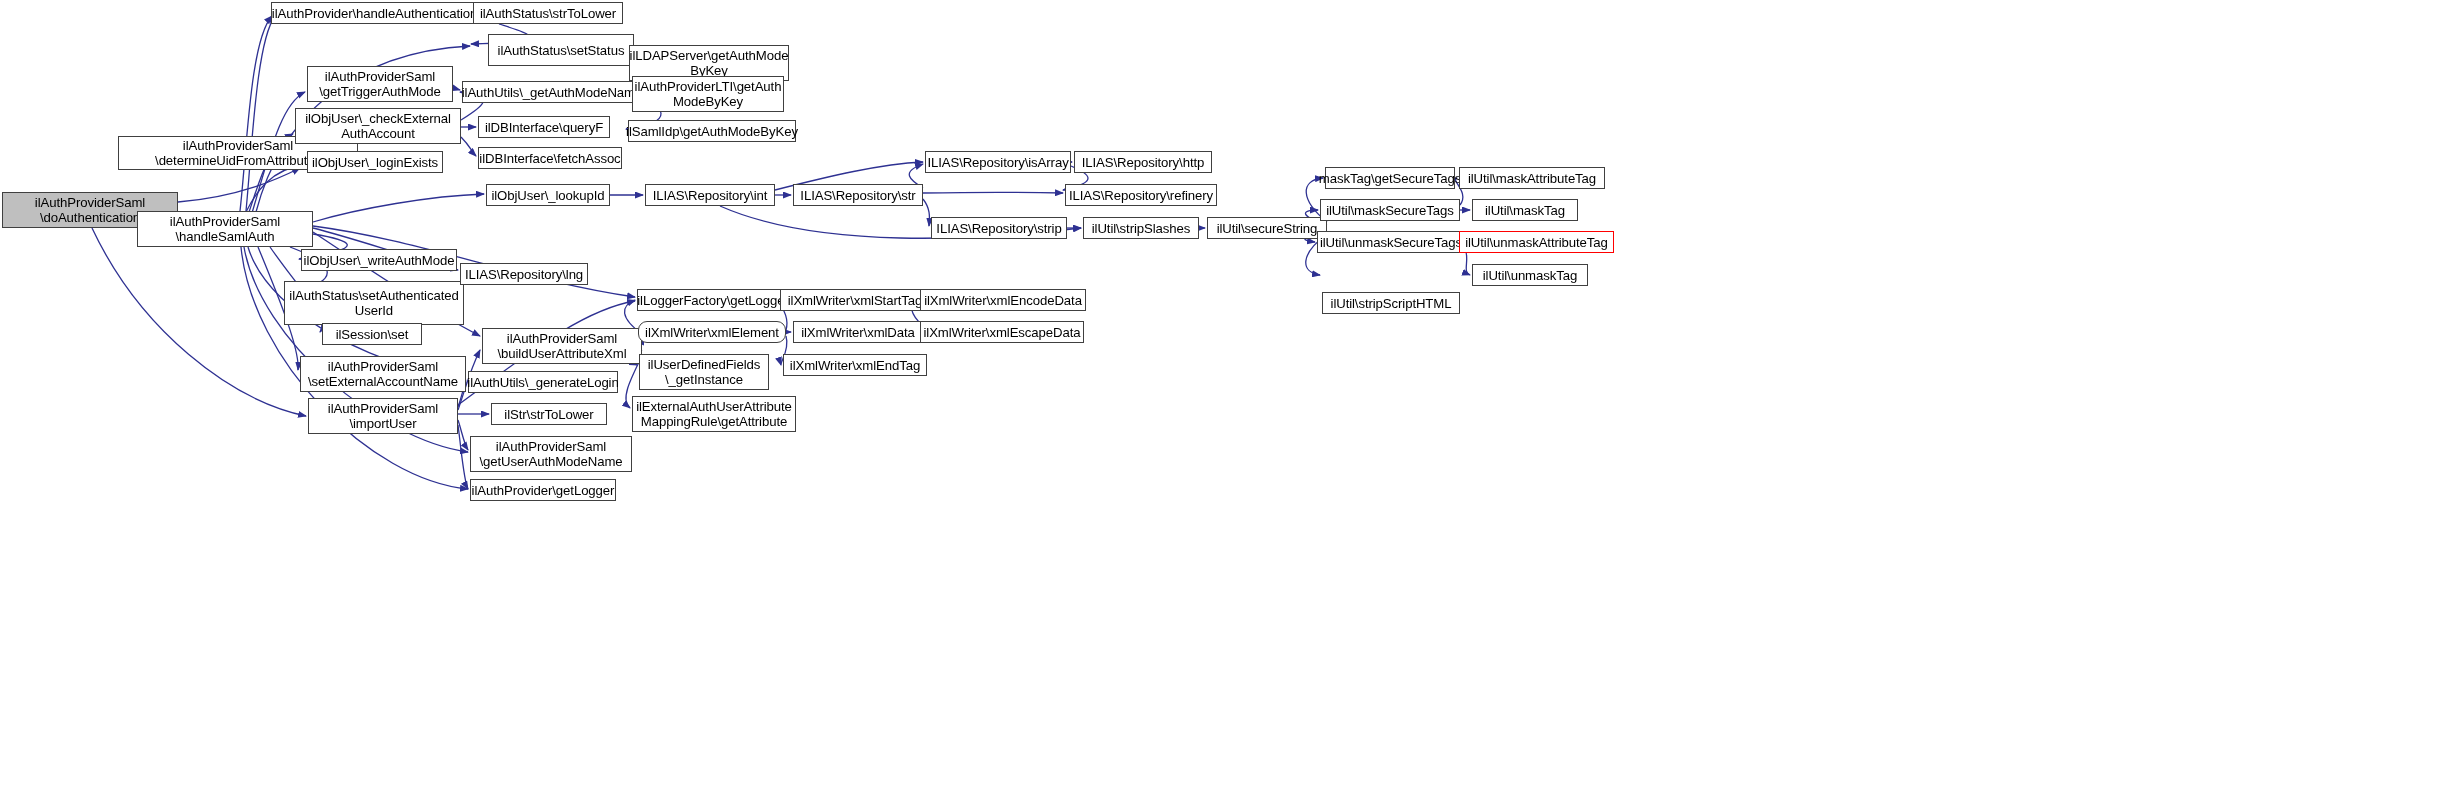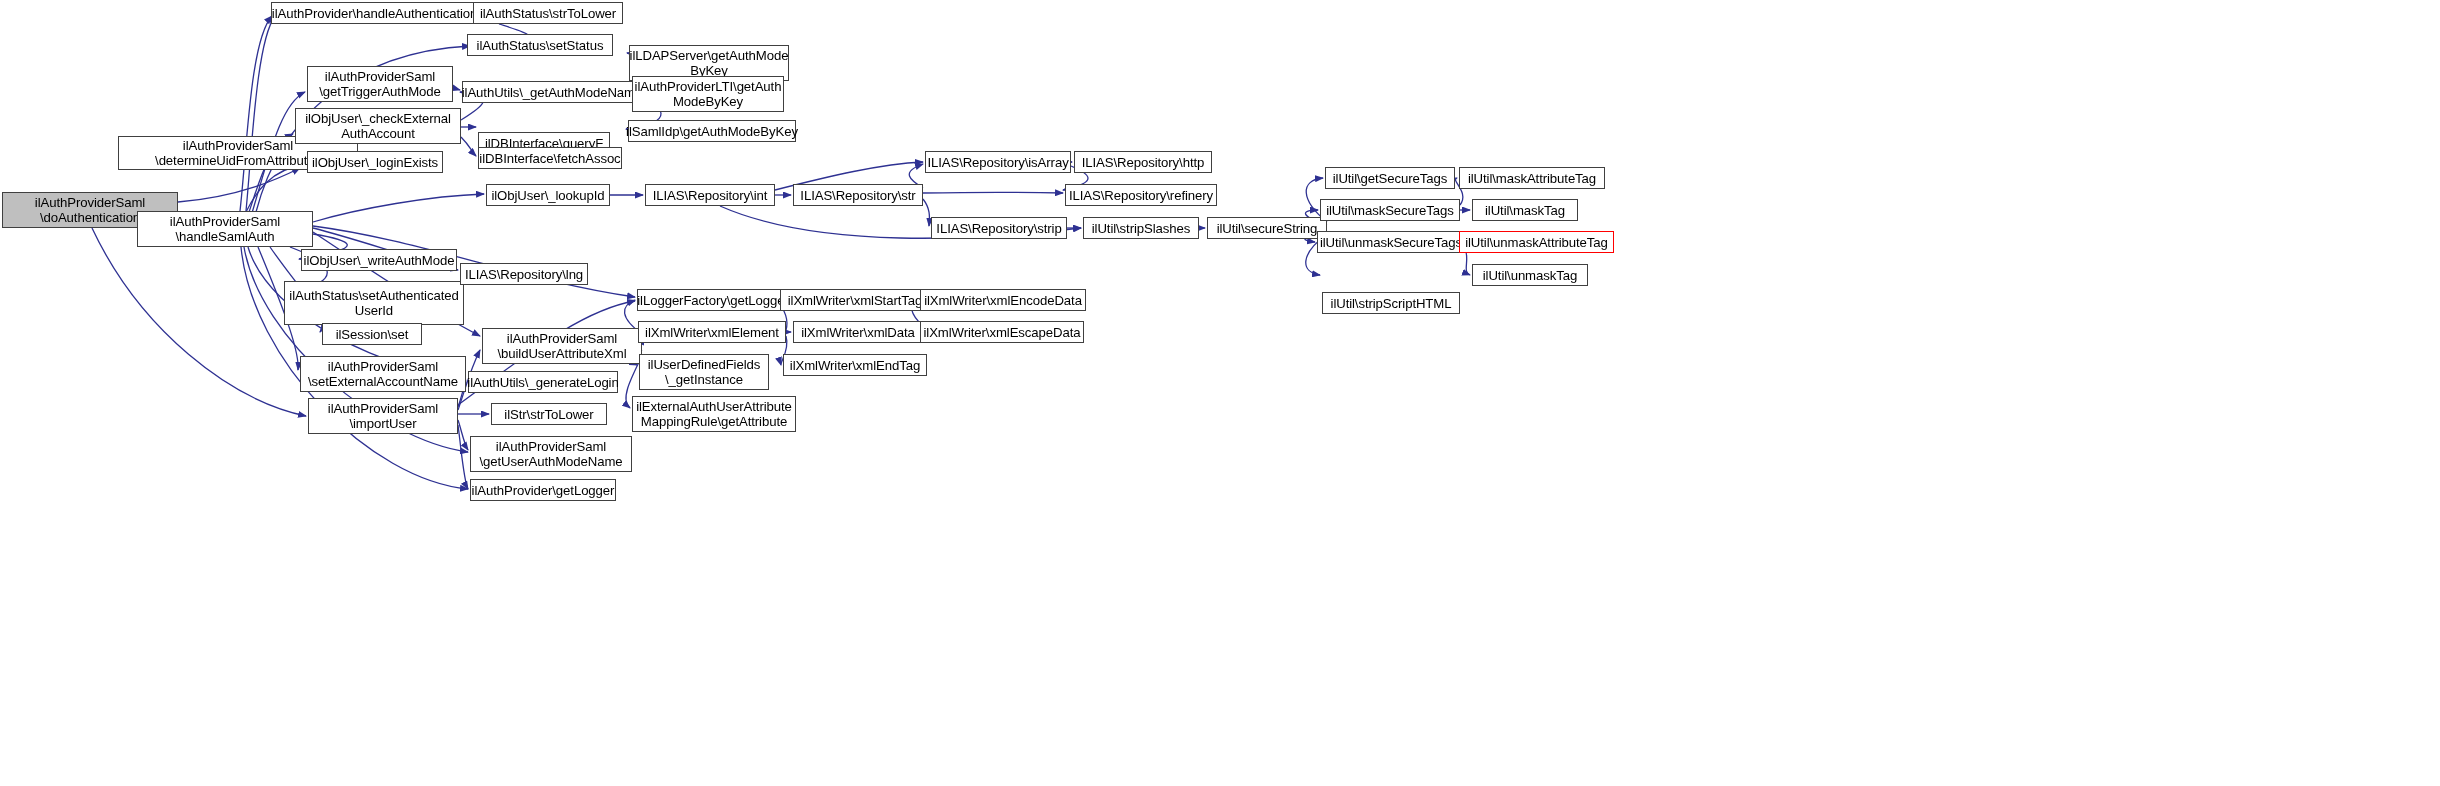--- a/index.html
+++ b/index.html
@@ -127,65 +127,65 @@
   </svg>
   <div id="node-layer">
       <div class="node root" style="left: 2px; top: 192px; width: 176px; height: 36px;">ilAuthProviderSaml
 \doAuthentication</div>
       <div class="node" style="left: 118px; top: 136px; width: 240px; height: 34px;">ilAuthProviderSaml
 \determineUidFromAttributes</div>
       <div class="node" style="left: 137px; top: 211px; width: 176px; height: 36px;">ilAuthProviderSaml
 \handleSamlAuth</div>
       <div class="node" style="left: 271px; top: 2px; width: 228px; height: 22px;">ilAuthProvider\handleAuthenticationFail</div>
       <div class="node" style="left: 473px; top: 2px; width: 150px; height: 22px;">ilAuthStatus\strToLower</div>
-      <div class="node" style="left: 467px; top: 34px; width: 146px; height: 22px;">ilAuthStatus\setStatus</div>
+      <div class="node" style="left: 488px; top: 34px; width: 146px; height: 32px;">ilAuthStatus\setStatus</div>
       <div class="node" style="left: 307px; top: 66px; width: 146px; height: 36px;">ilAuthProviderSaml
 \getTriggerAuthMode</div>
       <div class="node" style="left: 295px; top: 108px; width: 166px; height: 36px;">ilObjUser\_checkExternal
 AuthAccount</div>
       <div class="node" style="left: 307px; top: 151px; width: 136px; height: 22px;">ilObjUser\_loginExists</div>
       <div class="node" style="left: 462px; top: 81px; width: 180px; height: 22px;">ilAuthUtils\_getAuthModeName</div>
-      <div class="node" style="left: 478px; top: 116px; width: 132px; height: 22px; margin-top: 16px;">ilDBInterface\queryF</div>
+      <div class="node" style="left: 478px; top: 116px; width: 132px; height: 22px;">ilDBInterface\queryF</div>
       <div class="node" style="left: 478px; top: 147px; width: 144px; height: 22px;">ilDBInterface\fetchAssoc</div>
       <div class="node" style="left: 629px; top: 45px; width: 160px; height: 36px;">ilLDAPServer\getAuthMode
 ByKey</div>
       <div class="node" style="left: 632px; top: 76px; width: 152px; height: 36px;">ilAuthProviderLTI\getAuth
 ModeByKey</div>
       <div class="node" style="left: 628px; top: 120px; width: 168px; height: 22px;">ilSamlIdp\getAuthModeByKey</div>
       <div class="node" style="left: 486px; top: 184px; width: 124px; height: 22px;">ilObjUser\_lookupId</div>
       <div class="node" style="left: 645px; top: 184px; width: 130px; height: 22px;">ILIAS\Repository\int</div>
       <div class="node" style="left: 793px; top: 184px; width: 130px; height: 22px;">ILIAS\Repository\str</div>
       <div class="node" style="left: 925px; top: 151px; width: 146px; height: 22px; text-align: right;">ILIAS\Repository\isArray</div>
       <div class="node" style="left: 1074px; top: 151px; width: 138px; height: 22px;">ILIAS\Repository\http</div>
       <div class="node" style="left: 1065px; top: 184px; width: 152px; height: 22px;">ILIAS\Repository\refinery</div>
       <div class="node" style="left: 931px; top: 217px; width: 136px; height: 22px;">ILIAS\Repository\strip</div>
       <div class="node" style="left: 1083px; top: 217px; width: 116px; height: 22px;">ilUtil\stripSlashes</div>
       <div class="node" style="left: 1207px; top: 217px; width: 120px; height: 22px;">ilUtil\secureString</div>
-      <div class="node" style="left: 1325px; top: 167px; width: 130px; height: 22px;">ilUtil\getSecureTags</div>
+      <div class="node" style="left: 1325px; top: 167px; width: 130px; height: 22px;">maskTag\getSecureTags</div>
       <div class="node" style="left: 1320px; top: 199px; width: 140px; height: 22px;">ilUtil\maskSecureTags</div>
       <div class="node" style="left: 1317px; top: 231px; width: 148px; height: 22px;">ilUtil\unmaskSecureTags</div>
       <div class="node" style="left: 1322px; top: 264px; width: 138px; height: 22px; margin-top: 28px;">ilUtil\stripScriptHTML</div>
       <div class="node" style="left: 1459px; top: 167px; width: 146px; height: 22px;">ilUtil\maskAttributeTag</div>
       <div class="node" style="left: 1472px; top: 199px; width: 106px; height: 22px;">ilUtil\maskTag</div>
       <div class="node highlight" style="left: 1459px; top: 231px; width: 155px; height: 22px;">ilUtil\unmaskAttributeTag</div>
       <div class="node" style="left: 1472px; top: 264px; width: 116px; height: 22px;">ilUtil\unmaskTag</div>
       <div class="node" style="left: 301px; top: 249px; width: 156px; height: 22px;">ilObjUser\_writeAuthMode</div>
       <div class="node" style="left: 284px; top: 281px; width: 180px; height: 44px;">ilAuthStatus\setAuthenticated
 UserId</div>
       <div class="node" style="left: 322px; top: 323px; width: 100px; height: 22px;">ilSession\set</div>
       <div class="node" style="left: 300px; top: 356px; width: 166px; height: 36px;">ilAuthProviderSaml
 \setExternalAccountName</div>
       <div class="node" style="left: 308px; top: 398px; width: 150px; height: 36px;">ilAuthProviderSaml
 \importUser</div>
       <div class="node" style="left: 460px; top: 263px; width: 128px; height: 22px;">ILIAS\Repository\lng</div>
       <div class="node" style="left: 637px; top: 289px; width: 152px; height: 22px;">ilLoggerFactory\getLogger</div>
       <div class="node" style="left: 482px; top: 328px; width: 160px; height: 36px;">ilAuthProviderSaml
 \buildUserAttributeXml</div>
       <div class="node" style="left: 780px; top: 289px; width: 150px; height: 22px;">ilXmlWriter\xmlStartTag</div>
-      <div class="node" style="left: 638px; top: 321px; width: 148px; height: 22px;">ilXmlWriter\xmlElement</div>
+      <div class="node" style="left: 638px; top: 321px; width: 148px; height: 22px; border-radius: 9px;">ilXmlWriter\xmlElement</div>
       <div class="node" style="left: 793px; top: 321px; width: 130px; height: 22px;">ilXmlWriter\xmlData</div>
       <div class="node" style="left: 920px; top: 289px; width: 166px; height: 22px;">ilXmlWriter\xmlEncodeData</div>
       <div class="node" style="left: 920px; top: 321px; width: 164px; height: 22px;">ilXmlWriter\xmlEscapeData</div>
       <div class="node" style="left: 783px; top: 354px; width: 144px; height: 22px;">ilXmlWriter\xmlEndTag</div>
       <div class="node" style="left: 639px; top: 354px; width: 130px; height: 36px;">ilUserDefinedFields
 \_getInstance</div>
       <div class="node" style="left: 632px; top: 396px; width: 164px; height: 36px;">ilExternalAuthUserAttribute
 MappingRule\getAttribute</div>
       <div class="node" style="left: 468px; top: 371px; width: 150px; height: 22px;">ilAuthUtils\_generateLogin</div>
       <div class="node" style="left: 491px; top: 403px; width: 116px; height: 22px;">ilStr\strToLower</div>

